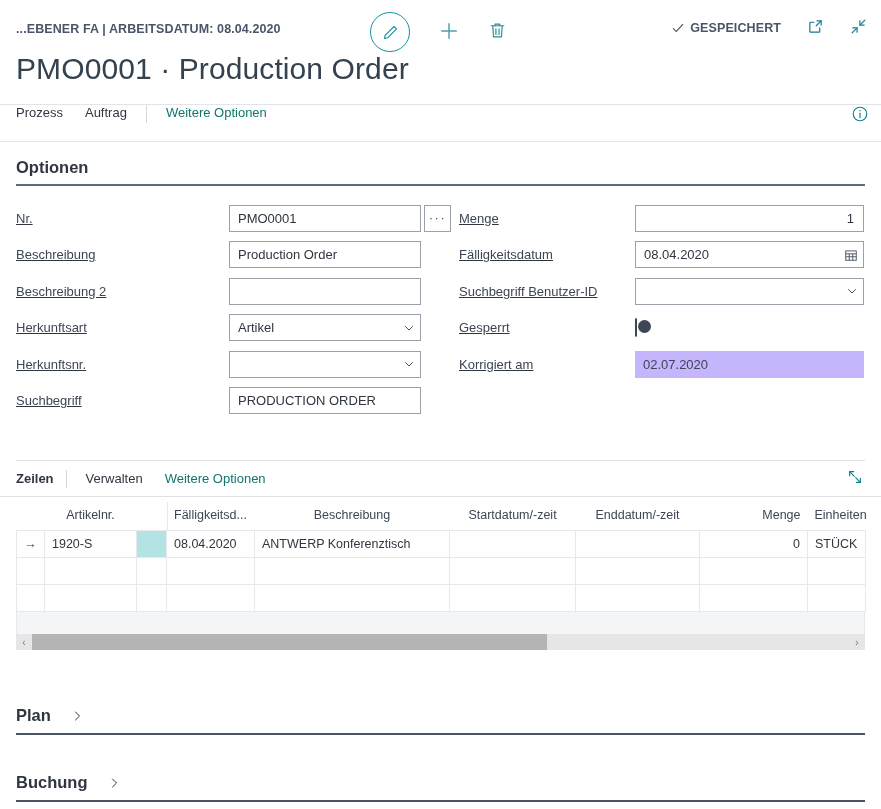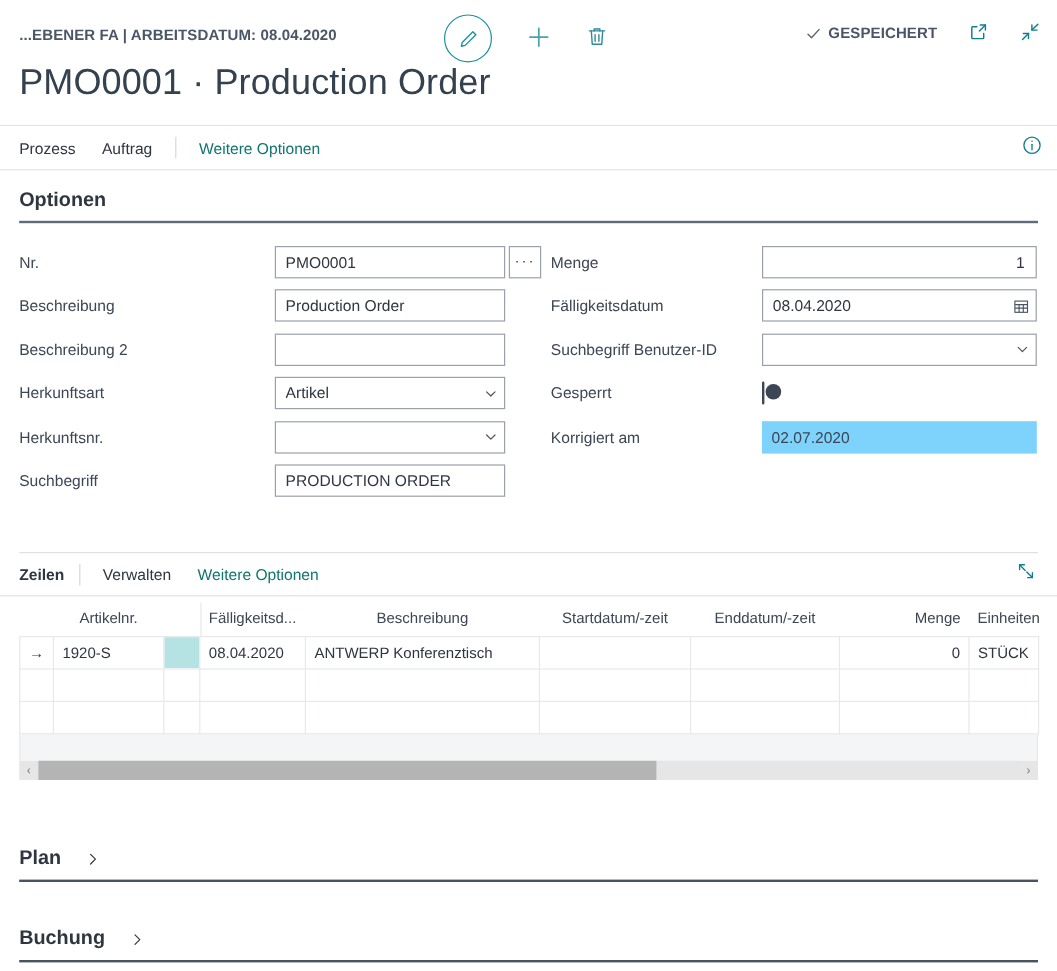--- a/index.html
+++ b/index.html
@@ -101,21 +101,20 @@
   
   .ribbon {
     position: absolute;
     left: 0;
     top: 104px;
     width: 881px;
     height: 38px;
     border-top: 1px solid #e2e4e8;
     border-bottom: 1px solid #e2e4e8;
     display: flex;
-    align-items: center;
     box-sizing: border-box;
   }
   .ribbon-item {
     font-size: 13px;
     color: #2f3640;
     padding: 0 11px;
     cursor: pointer;
     white-space: nowrap;
   }
   .ribbon-item:first-child { margin-left: 5px; }
@@ -153,20 +152,21 @@
 
   .form {
     position: absolute;
     left: 0;
     top: 200px;
     width: 881px;
   }
   .form-col {
     position: absolute;
     top: 0;
+    text-decoration: underline;
   }
   .col-left  { left: 16px;  width: 405px; }
   .col-right { left: 459px; width: 405px; }
 
   .field {
     position: relative;
     height: 36.5px;
     display: flex;
     align-items: center;
   }
@@ -202,21 +202,21 @@
     background: #fff;
     font-family: "Liberation Sans", sans-serif;
     font-size: 13px;
     color: #2f3640;
     padding: 0 8px;
     outline: none;
   }
   .inp.num { text-align: right; padding-right: 9px; }
   .inp.readonly {
     border: none;
-    background: #7dd3fc;
+    background: #c4b5fd;
     color: #3d4654;
   }
   .inp.withicon { padding-right: 26px; }
   .assist {
     position: absolute;
     right: -30px;
     top: 0;
     width: 27px;
     height: 27px;
     border: 1px solid #9aa1ab;

